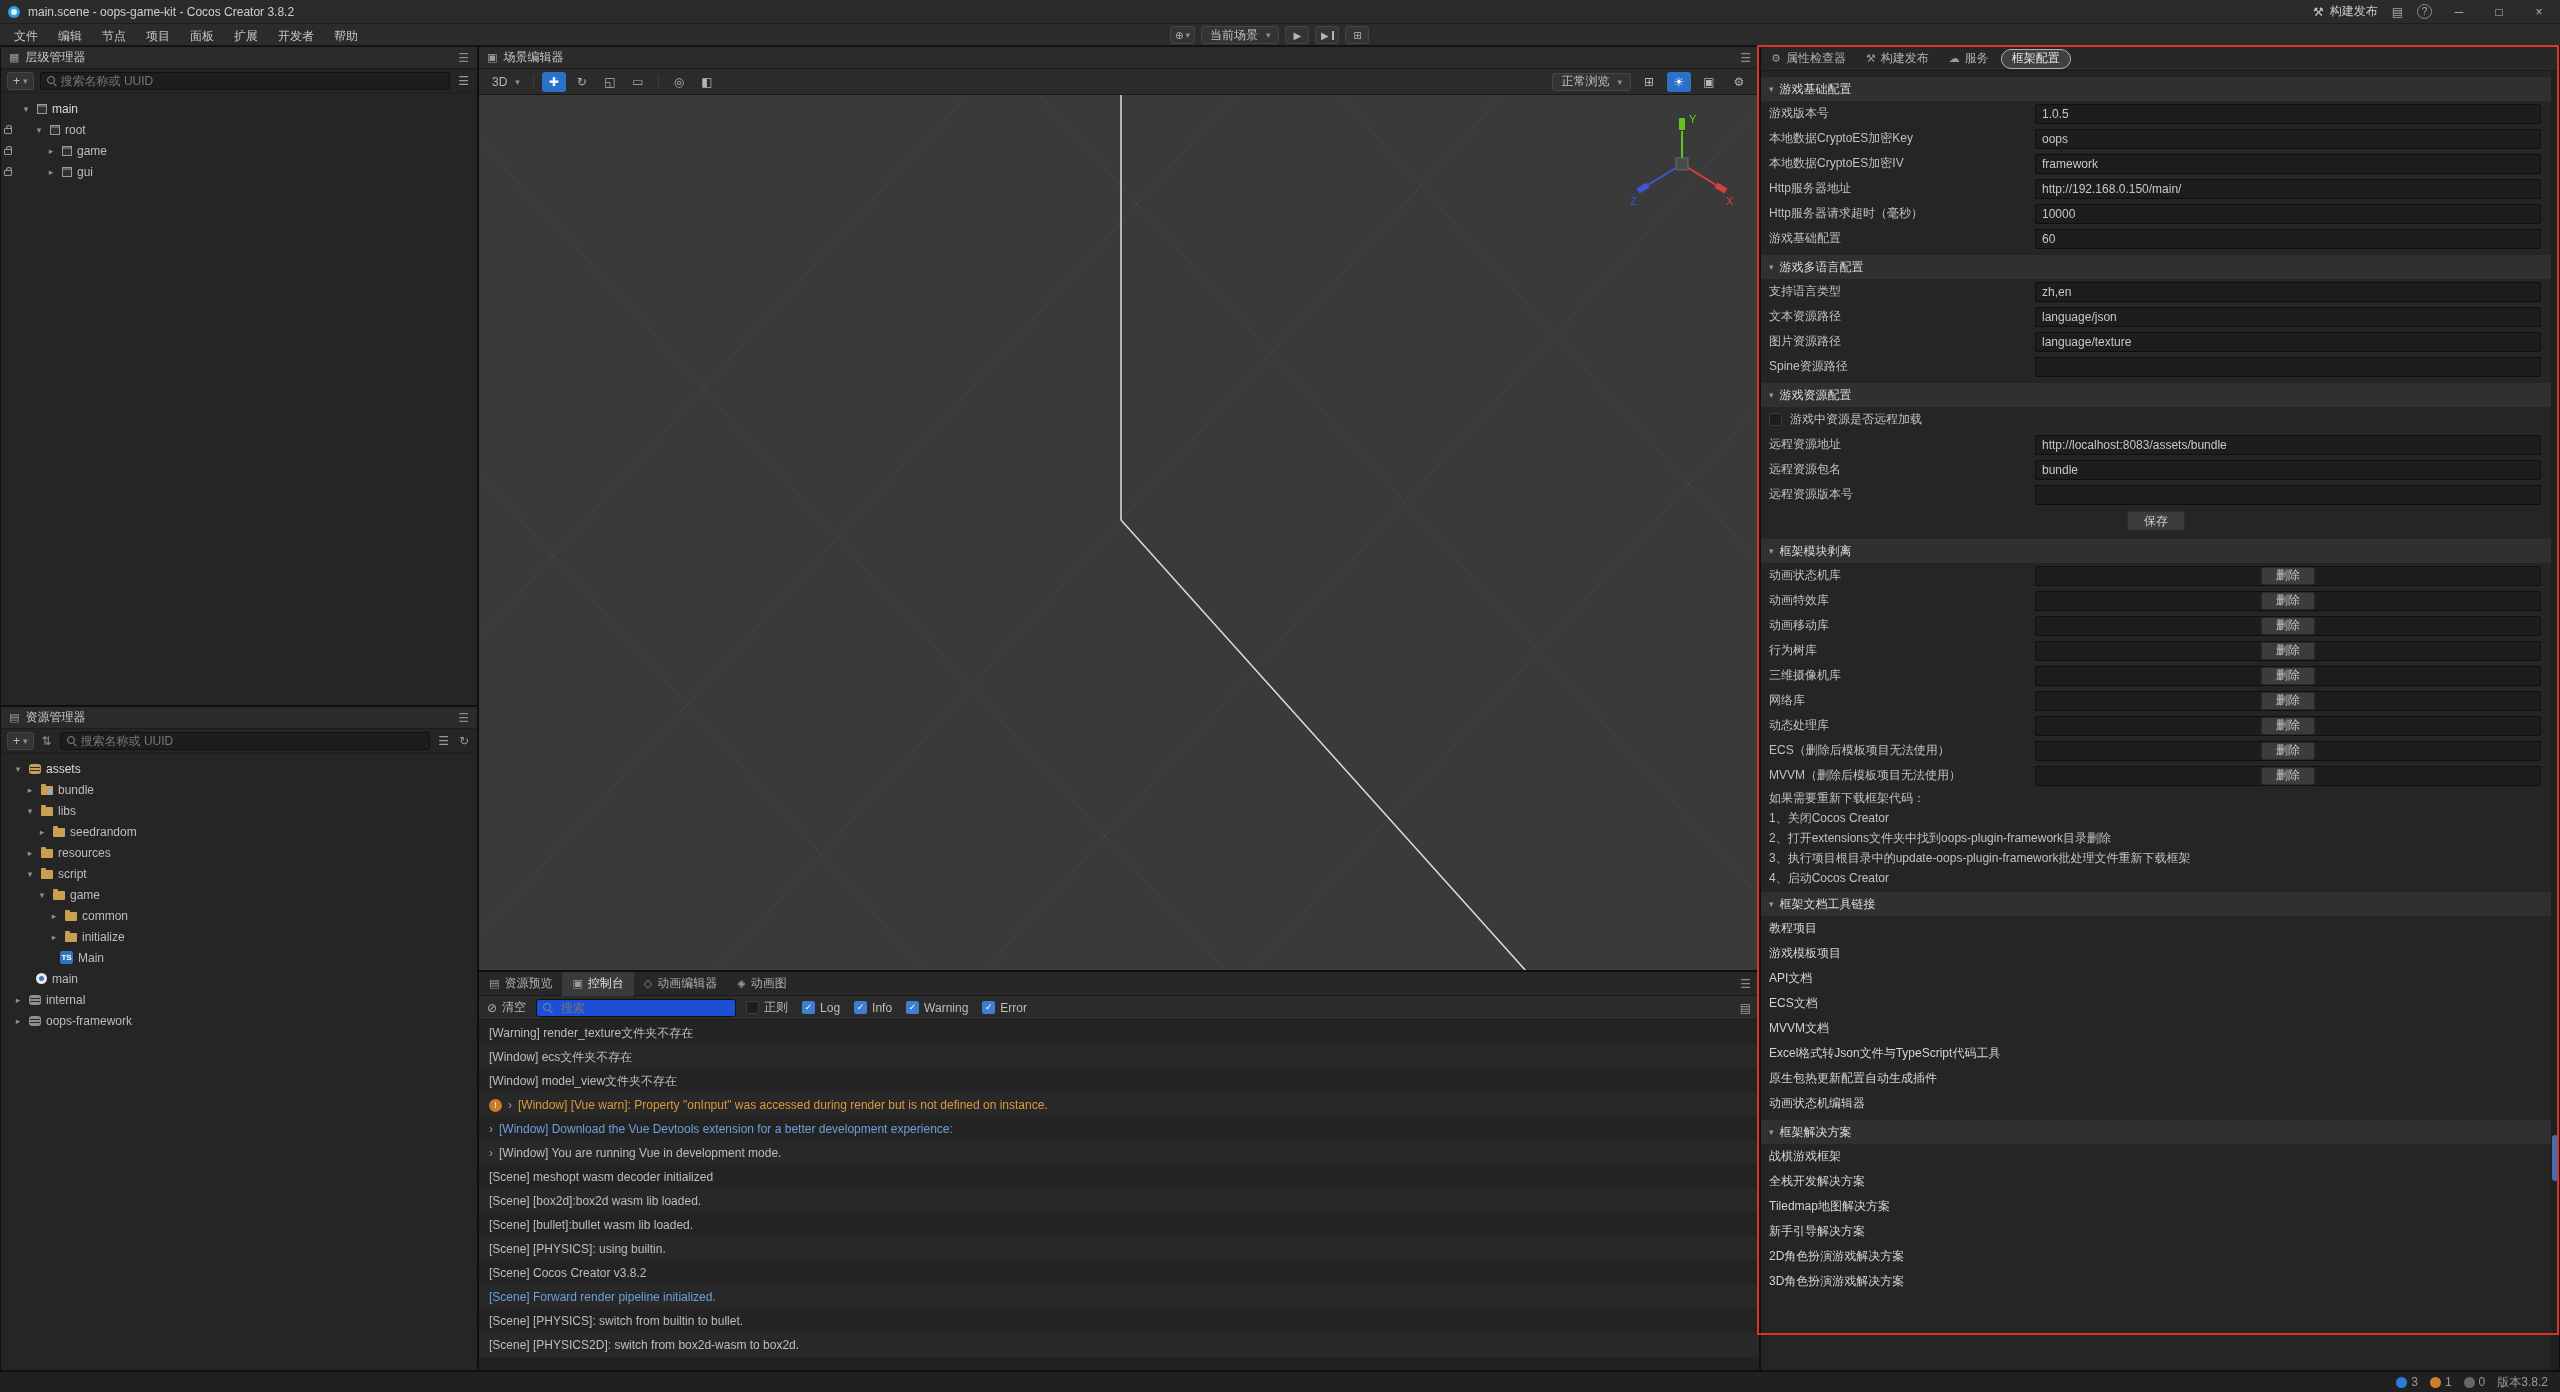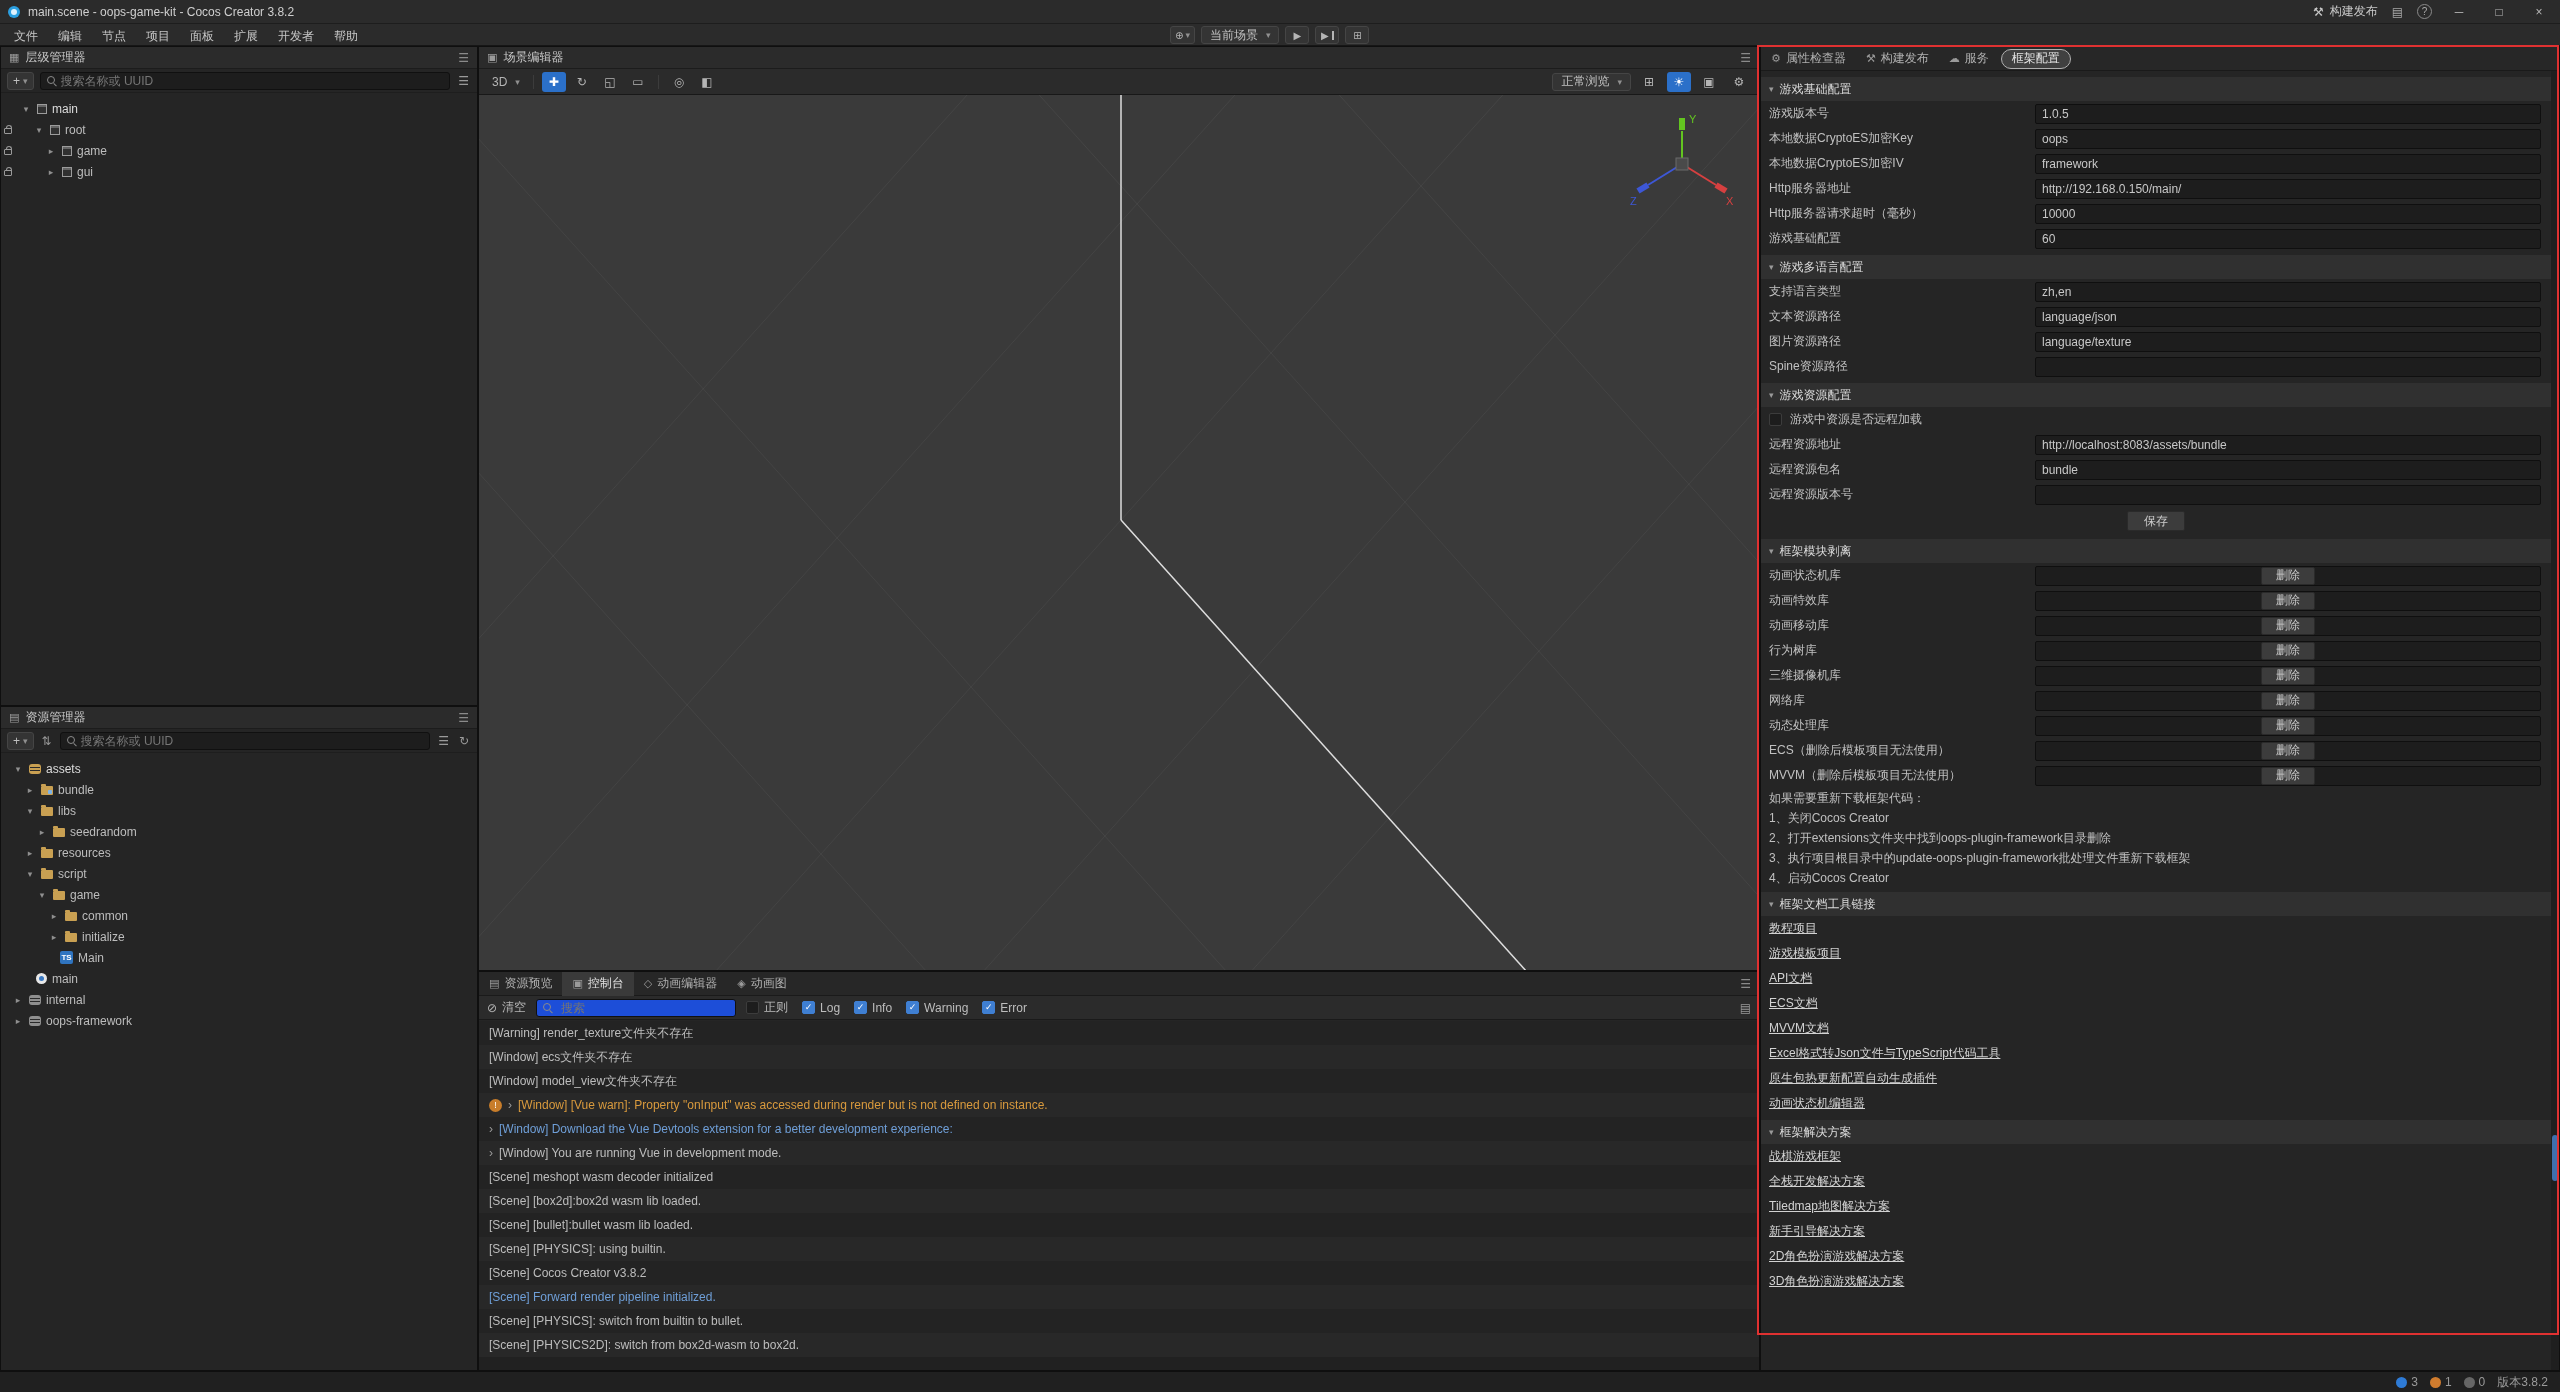--- a/index.html
+++ b/index.html
@@ -140,21 +140,21 @@
     display:flex;align-items:center;padding:0 6px;color:#c8c8c8;white-space:nowrap;overflow:hidden}
   .module-field{flex:1;height:20px;background:#1d1d1d;border:1px solid #0f0f0f;border-radius:2px;position:relative}
   .delete-btn{position:absolute;left:50%;top:50%;transform:translate(-50%,-50%);height:18px;padding:0 14px;
     background:#3c3c3c;border:1px solid #2a2a2a;border-radius:2px;color:#c8c8c8;display:flex;align-items:center}
   .check-row{height:25px;display:flex;align-items:center;gap:8px;padding:0 10px 0 8px;color:#c0c0c0}
   .save-row{height:28px;display:flex;align-items:center;justify-content:center}
   .save-btn{height:20px;padding:0 16px;background:#3c3c3c;border:1px solid #2a2a2a;border-radius:2px;
     color:#cccccc;display:flex;align-items:center}
   .note-line{padding:2px 10px 2px 8px;line-height:16px;color:#c0c0c0;white-space:nowrap;overflow:hidden}
   .link-line{height:25px;display:flex;align-items:center;padding:0 10px 0 8px}
-  .link-text{color:#d2d2d2;text-decoration:underline;white-space:nowrap}
+  .link-text{color:#d2d2d2;white-space:nowrap}
   .v-scrollbar{position:absolute;right:0;top:24px;bottom:0;width:8px;background:#1f1f1f}
   .v-thumb{position:absolute;left:1px;width:6px;height:46px;top:1064px;background:#3f6fae;border-radius:3px}
 
   
   .statusbar{position:absolute;left:0;top:1371px;width:2560px;height:21px;background:#202020;
     border-top:1px solid #0f0f0f;display:flex;align-items:center;justify-content:flex-end;gap:12px;
     padding:0 12px;color:#9a9a9a}
   .count-badge{display:flex;align-items:center;gap:4px}
   .dot{width:11px;height:11px;border-radius:50%;font-size:8px;color:#fff;display:flex;align-items:center;
     justify-content:center;flex:none}

